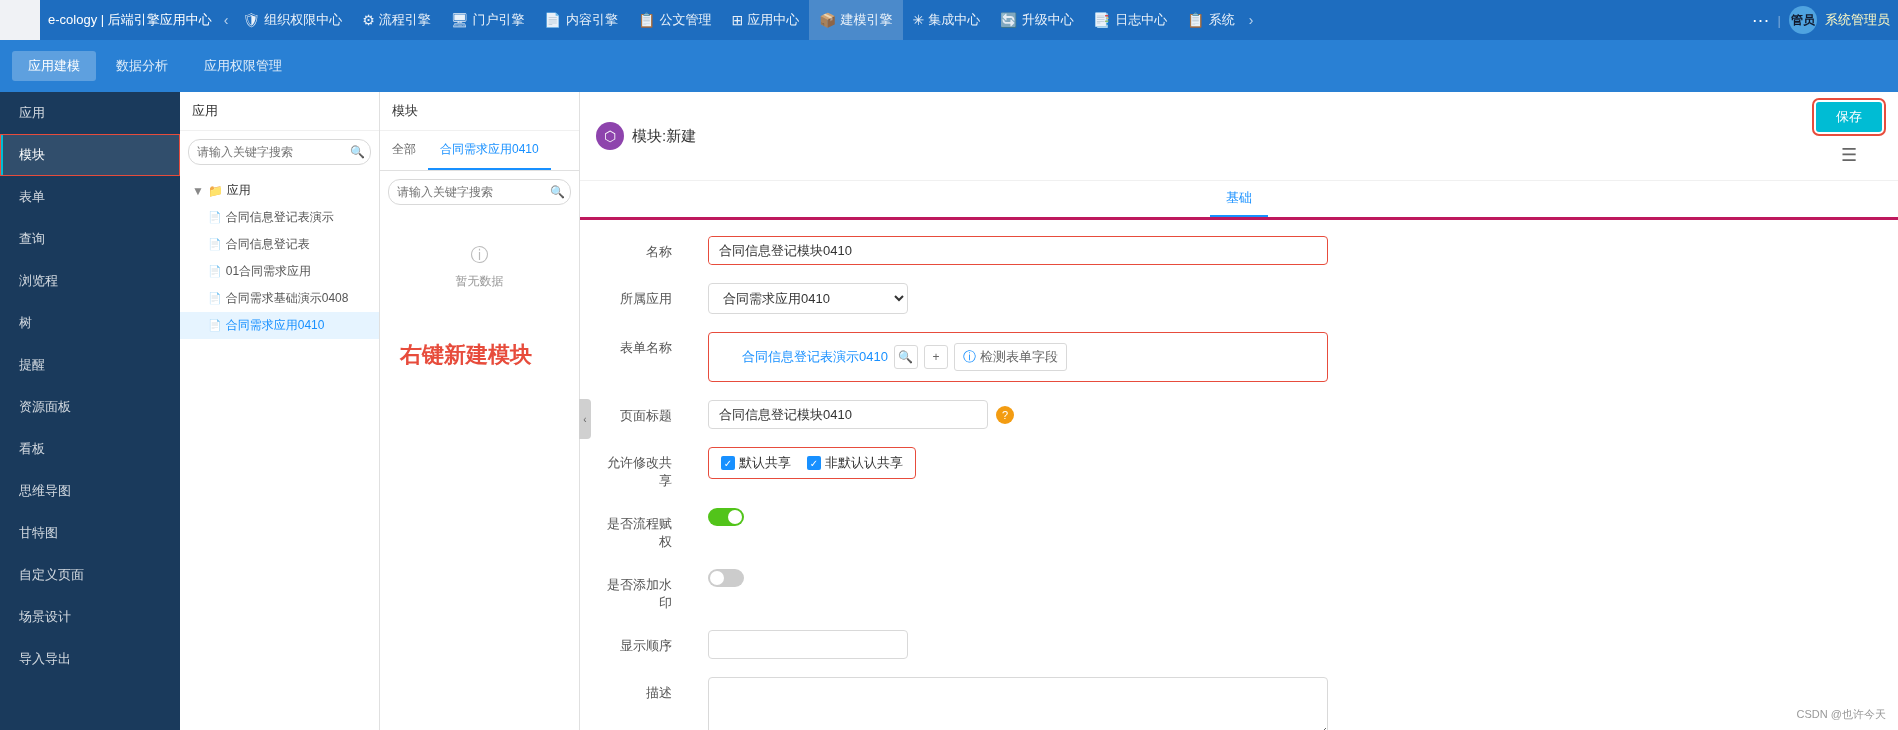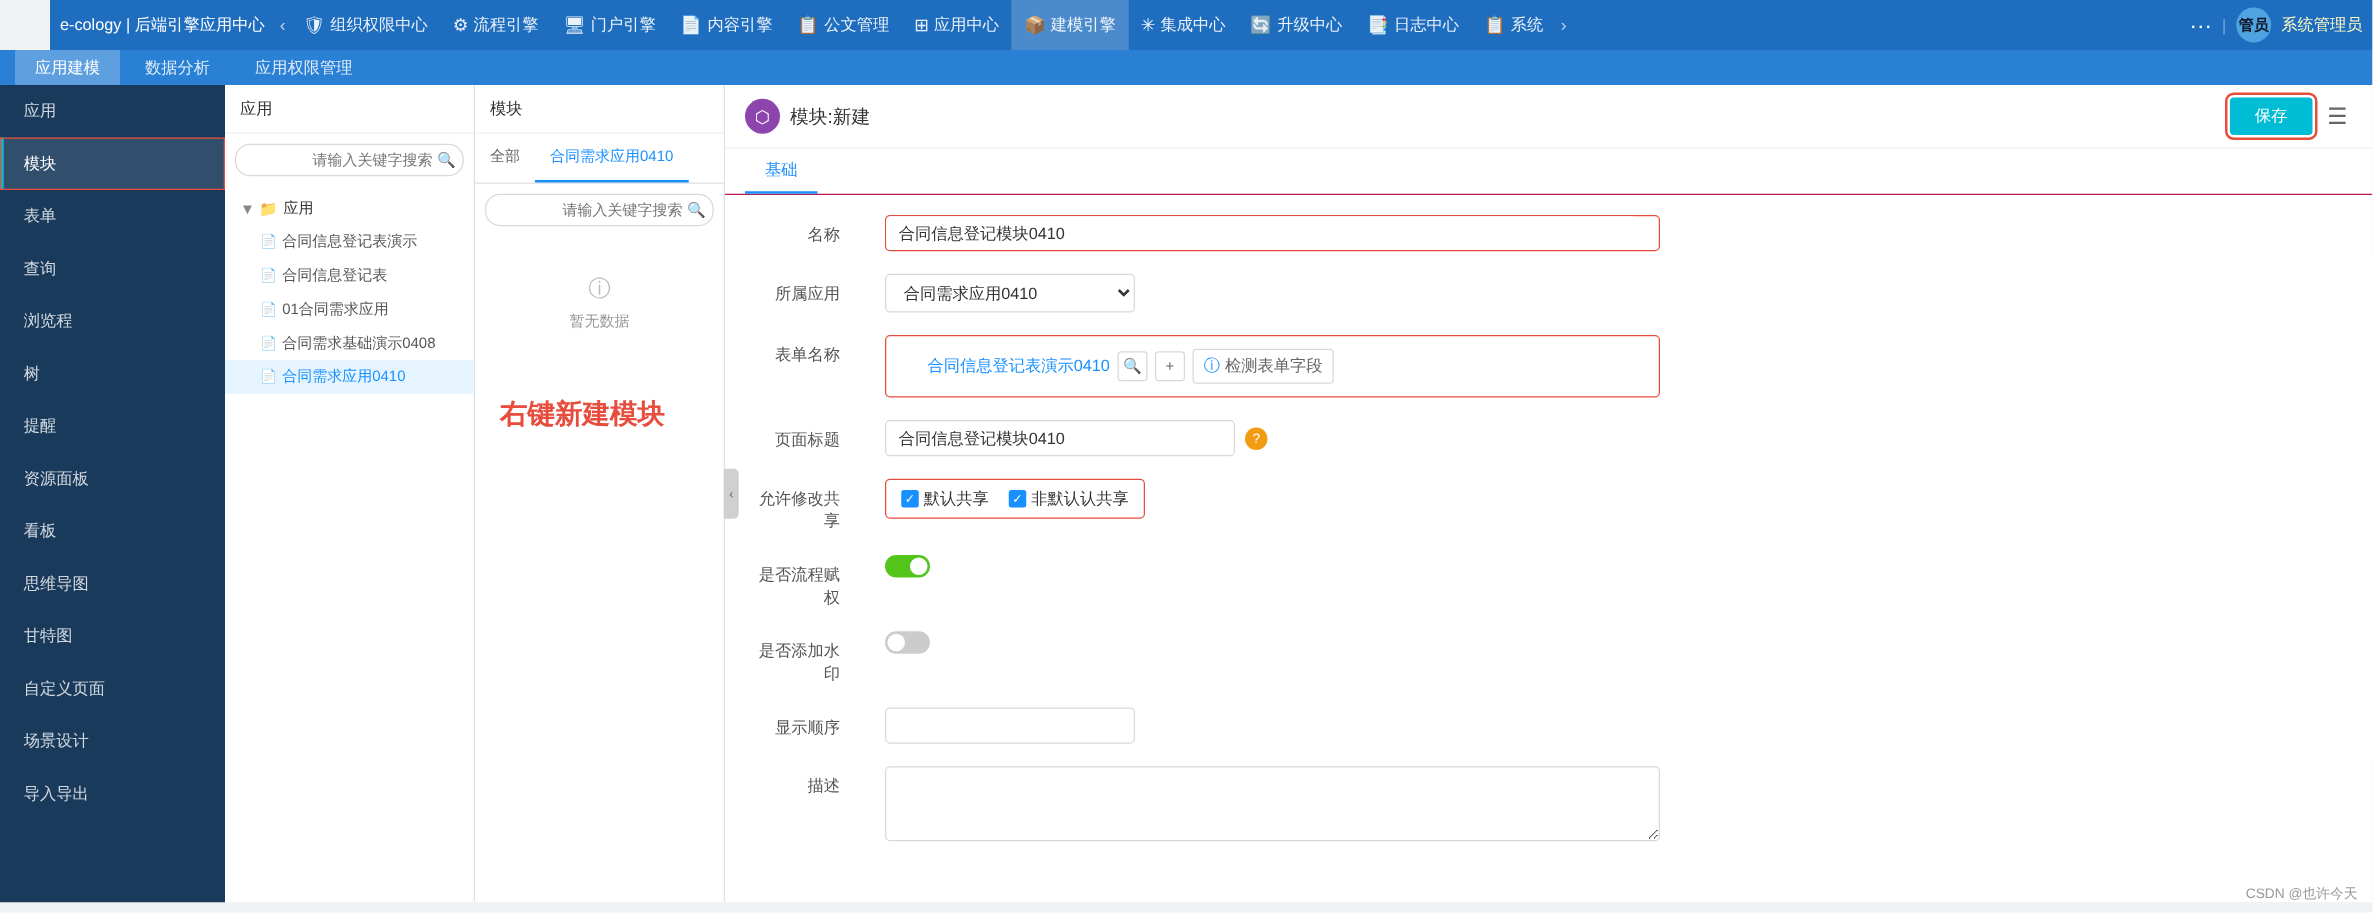--- a/index.html
+++ b/index.html
@@ -50,21 +50,21 @@
       width: 28px; height: 28px;
       border-radius: 50%;
       background: #4fa3e0;
       display: flex; align-items: center; justify-content: center;
       font-size: 12px; color: #0f172a; font-weight: bold;
     }
 
     
     .sub-nav {
       background: #2980d4;
-      height: 28px;
+      height: 52px;
       display: flex;
       align-items: center;
       padding: 0 12px;
       gap: 4px;
     }
     .sub-nav-item {
       padding: 6px 16px;
       color: rgba(255,255,255,0.85);
       cursor: pointer;
       border-radius: 3px;
@@ -129,21 +129,20 @@
       position: relative;
     }
     .search-box input {
       width: 100%;
       padding: 5px 24px 5px 8px;
       border: 1px solid #d9d9d9;
       border-radius: 12px;
       font-size: 12px;
       outline: none;
       color: #666;
-      text-align: right;
     }
     .search-icon-sm {
       position: absolute;
       right: 6px;
       top: 50%;
       transform: translateY(-50%);
       color: #999;
       font-size: 12px;
     }
     .tree-items {
@@ -262,20 +261,21 @@
       width: 28px; height: 28px;
       border-radius: 50%;
       background: #8e44ad;
       display: flex; align-items: center; justify-content: center;
       color: white; font-size: 14px;
     }
     .detail-actions {
       display: flex;
       align-items: center;
       gap: 8px;
+      flex-direction: column;
     }
     .btn-save {
       background: #00bcd4;
       color: white;
       border: none;
       padding: 6px 20px;
       border-radius: 3px;
       cursor: pointer;
       font-size: 13px;
       outline: 2px solid #e74c3c;
@@ -284,22 +284,23 @@
     .btn-menu {
       color: #666;
       cursor: pointer;
       font-size: 18px;
       padding: 4px;
     }
 
     
     .detail-tabs {
       display: flex;
-      border-bottom: 1px solid #be185d;
+      border-bottom: 3px solid #be185d;
       padding: 0 16px;
+      justify-content: center;
     }
     .detail-tab {
       padding: 8px 16px;
       font-size: 13px;
       color: #666;
       cursor: pointer;
       border-bottom: 2px solid transparent;
     }
     .detail-tab.active {
       color: #1890ff;

